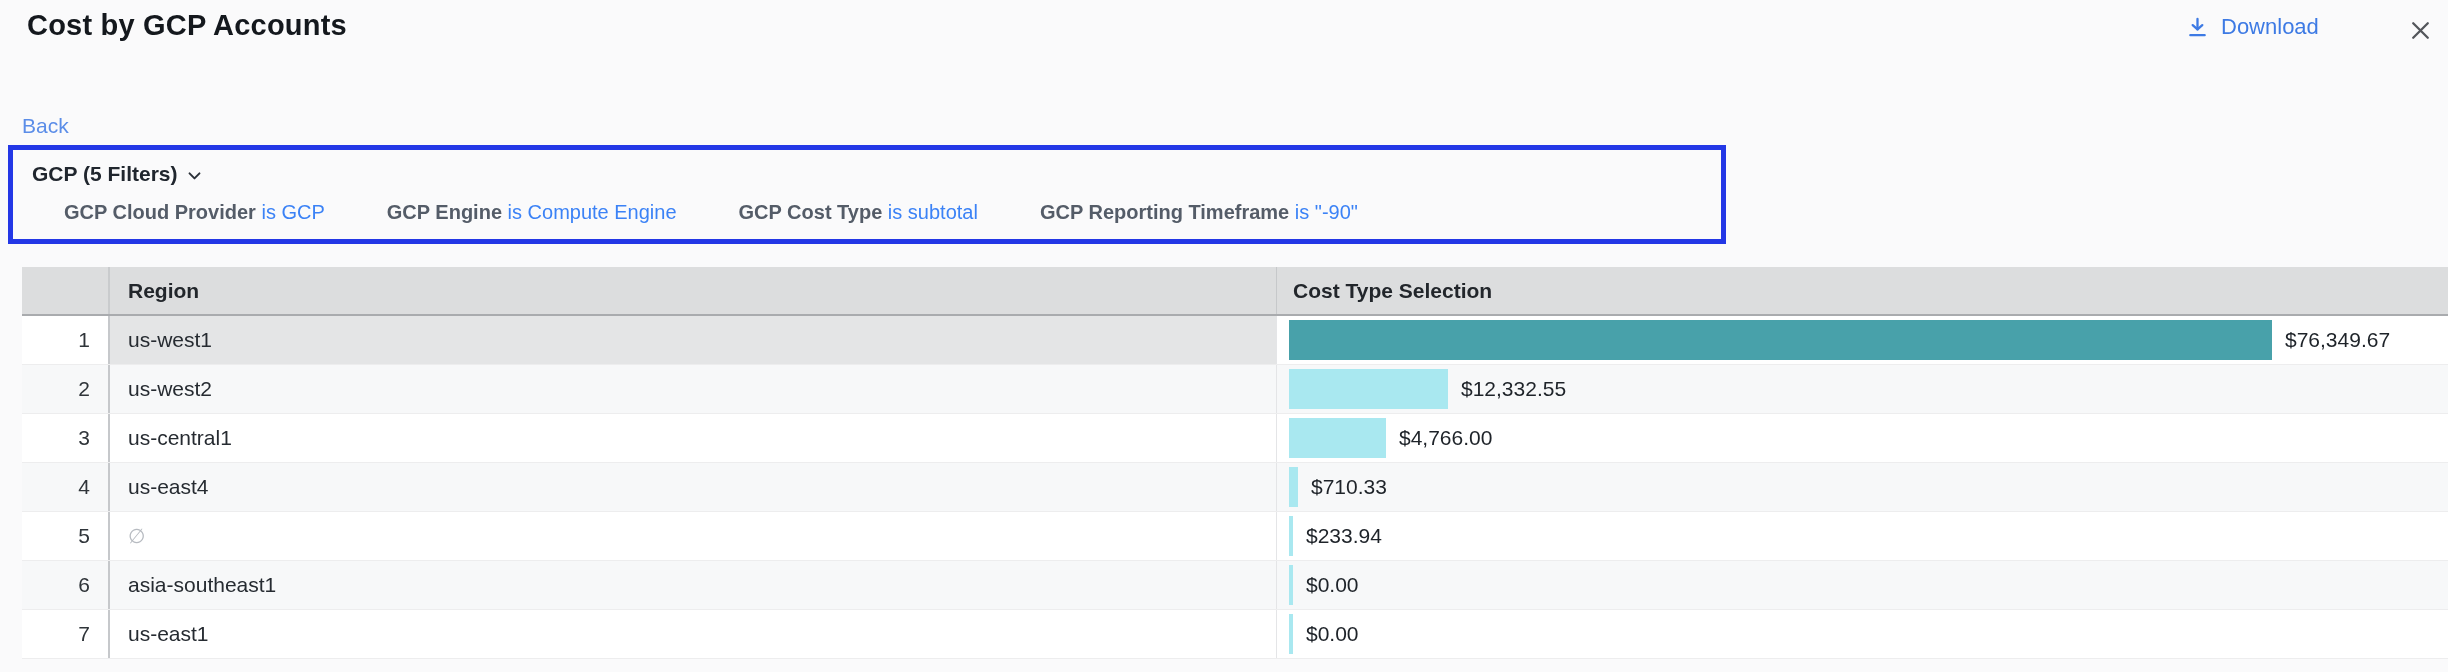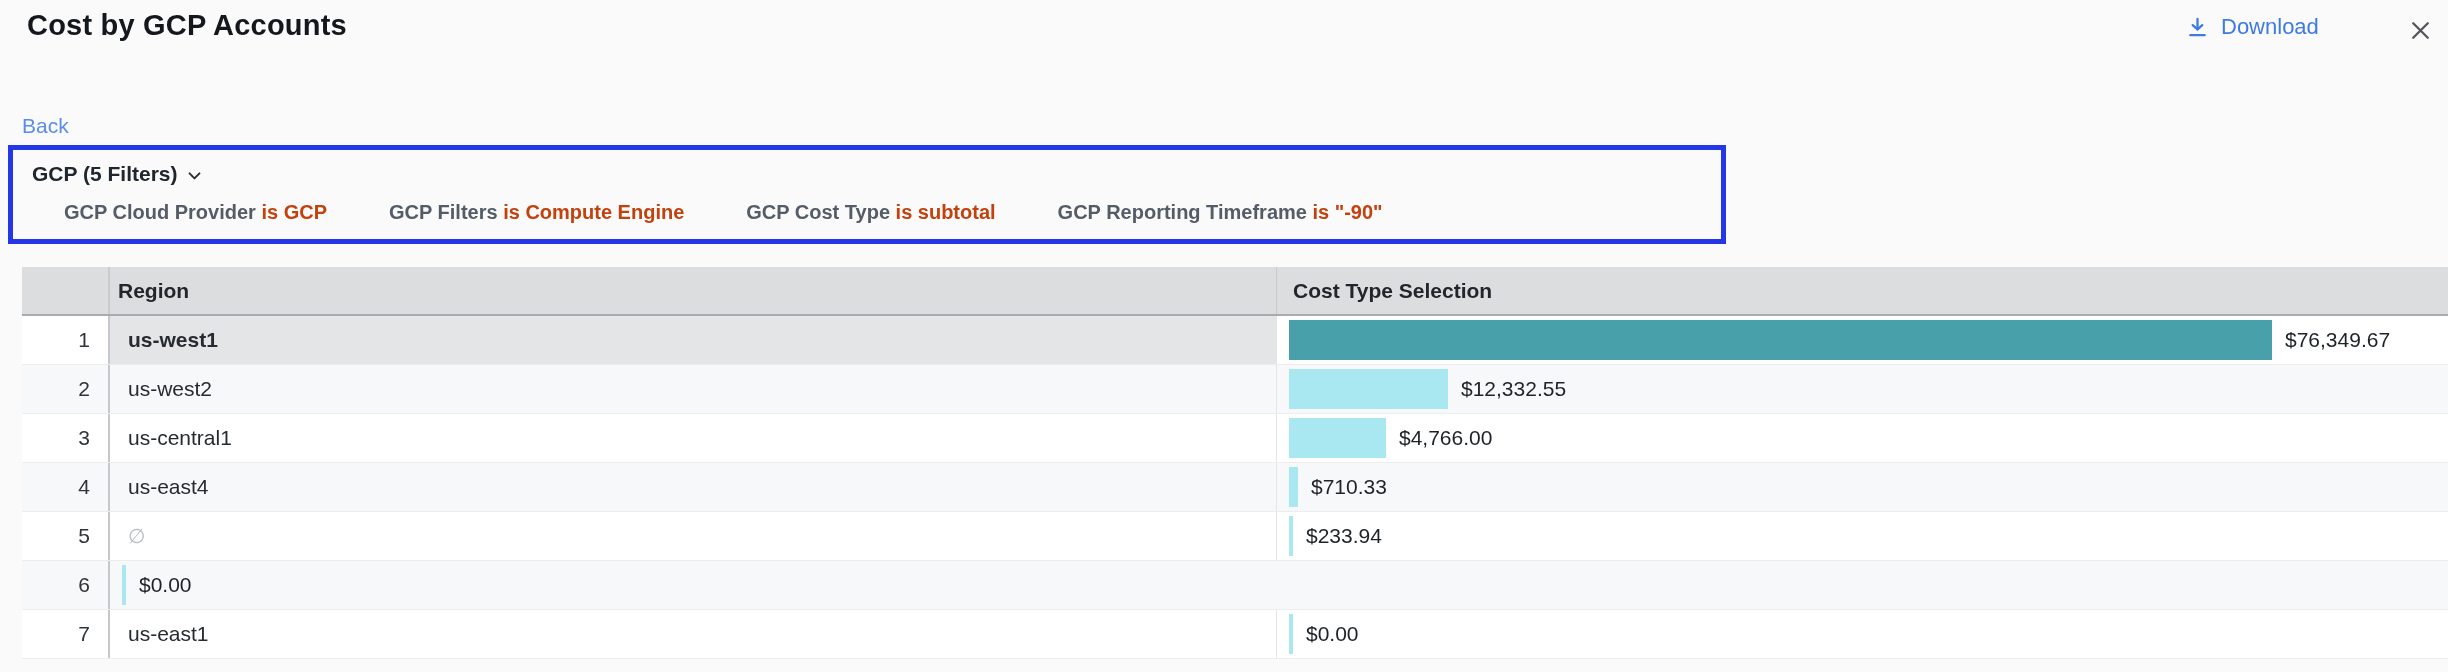--- a/index.html
+++ b/index.html
@@ -76,40 +76,40 @@
   }
   .filters-row {
     margin-top: 15px;
     display: flex;
     gap: 30px;
     white-space: nowrap;
     font-size: 20px;
   }
   .filter-item { cursor: pointer; }
   .f-field { font-weight: 700; color: #545c68; margin-left: 32px; }
-  .f-rest  { font-weight: 700; color: #c2410c; }
+  .f-rest  { font-weight: 400; color: #3b82f6; }
 
   
   .data-table {
     position: absolute;
     left: 22px; top: 267px;
     width: 2426px;
   }
   .thead {
     display: flex;
     height: 49px;
     background: #dcddde;
     border-bottom: 2px solid #a9abae;
   }
   .th {
     display: flex; align-items: center;
     font-size: 21px; font-weight: 700; color: #22262b;
   }
   .th-corner { width: 88px; border-right: 2px solid #c9cbcd; }
-  .th-region { width: 1167px; padding-left: 8px; border-right: 1px solid #c6c8ca; }
+  .th-region { width: 1167px; padding-left: 18px; border-right: 1px solid #c6c8ca; }
   .th-cost   { flex: 1; padding-left: 16px; }
 
   .tr {
     display: flex;
     height: 49px;
     background: #ffffff;
     border-bottom: 1px solid #ededee;
   }
   .tr.alt { background: #f7f8f9; }
   .td-num {
@@ -119,21 +119,21 @@
     font-size: 21px; color: #2f3439;
     border-right: 2px solid #c6c8cb;
   }
   .td-region {
     width: 1167px;
     display: flex; align-items: center;
     padding-left: 18px;
     font-size: 21px; color: #262b31;
     border-right: 1px solid #e4e5e7;
   }
-  .td-region.selected { background: #e4e5e6; font-weight: bold; }
+  .td-region.selected { background: #e4e5e6; }
   .td-region.null-val { color: #b7bbc1; font-size: 20px; }
   .td-cost {
     flex: 1;
     display: flex; align-items: center;
     padding-left: 12px;
   }
   .bar { height: 40px; background: var(--bar-cyan, #a9e8f0); flex-shrink: 0; }
   .bar.teal { background: var(--bar-teal, #48a1aa); }
   .val {
     margin-left: 13px;
@@ -175,21 +175,21 @@
       <span>GCP (5 Filters)</span>
       <span style="display:flex; margin-top:3px;">
         <svg width="17" height="17" viewBox="0 0 24 24" fill="none" stroke="#2a3038" stroke-width="2.8" stroke-linecap="round" stroke-linejoin="round">
           <path d="M5 9l7 7 7-7"></path>
         </svg>
       </span>
     </div>
     <div class="filters-row">
   <span class="filter-item"><span class="f-field">GCP Cloud Provider</span><span class="f-rest"> is GCP</span></span>
 
-  <span class="filter-item"><span class="f-field">GCP Filters</span><span class="f-rest"> is Compute Engine</span></span>
+  <span class="filter-item"><span class="f-field">GCP Engine</span><span class="f-rest"> is Compute Engine</span></span>
 
 
   <span class="filter-item"><span class="f-field">GCP Cost Type</span><span class="f-rest"> is subtotal</span></span>
 
   <span class="filter-item"><span class="f-field">GCP Reporting Timeframe</span><span class="f-rest"> is "-90"</span></span>
 </div>
   </div>
 
   <div class="data-table">
     <div class="thead">
@@ -238,20 +238,21 @@
     <div class="td-num">5</div>
     <div class="td-region null-val">∅</div>
     <div class="td-cost">
       <div class="bar" style="width: 4px;"></div>
       <div class="val">$233.94</div>
     </div>
   </div>
 
   <div class="tr alt">
     <div class="td-num">6</div>
+    <div class="td-region">asia-southeast1</div>
     <div class="td-cost">
       <div class="bar" style="width: 4px;"></div>
       <div class="val">$0.00</div>
     </div>
   </div>
 
   <div class="tr">
     <div class="td-num">7</div>
     <div class="td-region">us-east1</div>
     <div class="td-cost">

